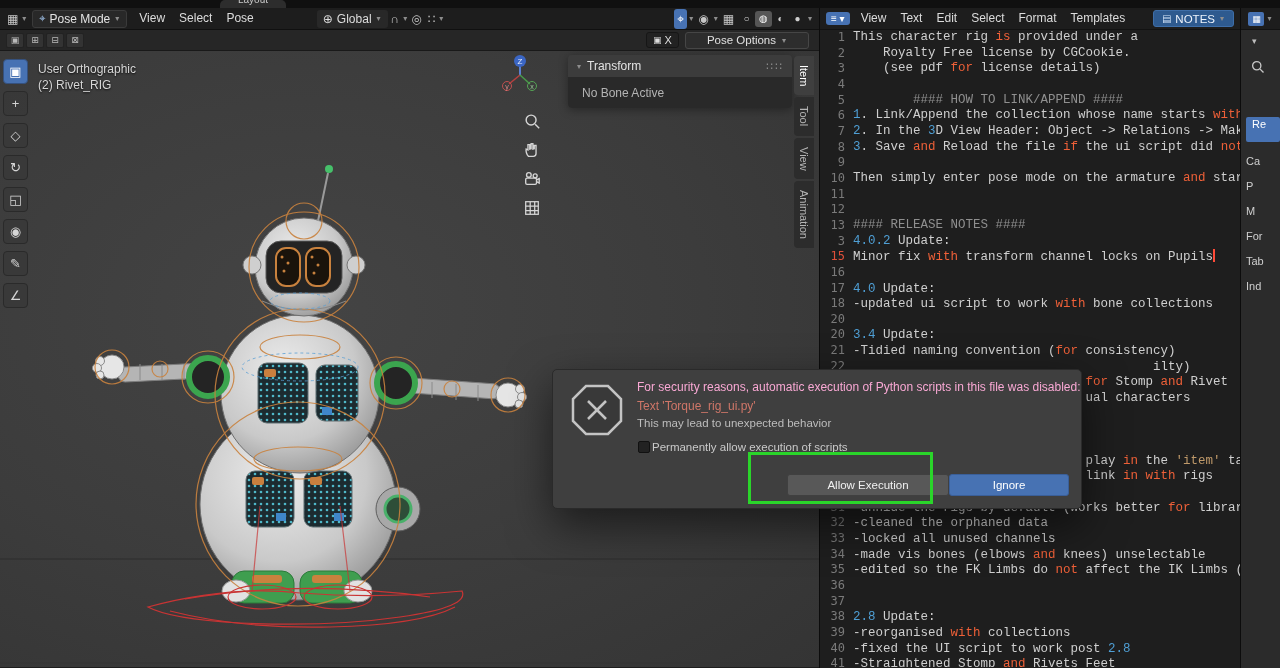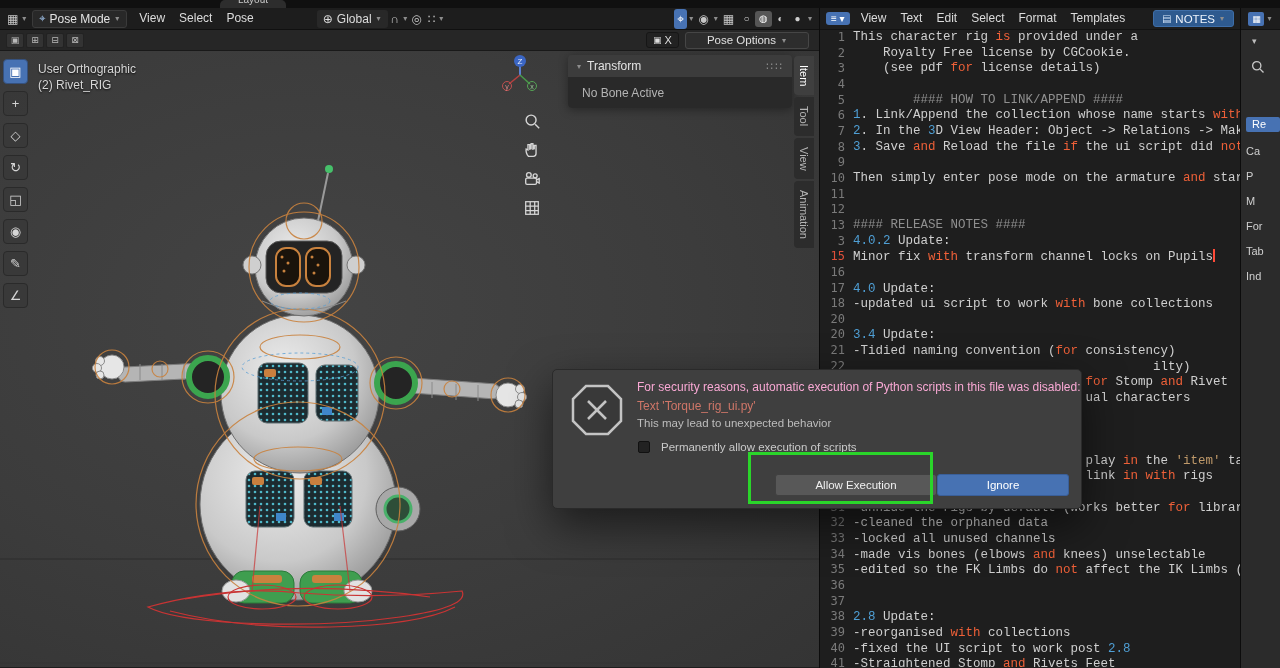--- a/index.html
+++ b/index.html
@@ -80,36 +80,36 @@
   .t-p{color:var(--c-p)} .t-k{color:var(--c-k)} .t-n{color:var(--c-n)} .t-c{color:var(--c-c)} .t-s{color:var(--c-s)}
   .caret{display:inline-block;width:2px;height:13px;background:#ff4b38;margin-bottom:-2px}
 
   
   .rp-hdr{height:22px;background:#1d1d1d;border-bottom:1px solid #121212;display:flex;align-items:center;justify-content:center;gap:2px}
   .rp-icon-blue{width:16px;height:14px;background:var(--accent);border-radius:2px;color:#fff;font-size:9px;
                 display:flex;align-items:center;justify-content:center}
   .rp-body{display:flex;flex-direction:column;align-items:flex-start;padding:6px 0 0 5px;gap:13px;color:#c6c6c6;overflow:hidden}
   .rp-chev{font-size:9px;color:#bdbdbd;padding-left:6px}
   .frag{font-size:11px;color:#cfcfcf;white-space:nowrap}
-  .frag.blue{background:var(--accent);color:#fff;border-radius:2px;padding:1px 14px 2px 6px;margin-top:26px}
+  .frag.blue{background:var(--accent);color:#fff;border-radius:2px;padding:1px 14px 12px 6px;margin-top:26px}
 
   
   #dialog{position:absolute;left:552px;top:369px;width:530px;height:140px;background:#3f3f3f;border:1px solid #2a2a2a;
           border-radius:5px;box-shadow:0 16px 44px rgba(0,0,0,.55);z-index:40}
   .dlg-icon{position:absolute;left:16px;top:12px}
   .dlg-msg{position:absolute;left:84px;top:10px;font-size:12px;color:#f9a8d4;white-space:nowrap}
   .dlg-script{position:absolute;left:84px;top:29px;font-size:12px;color:#cf7668}
   .dlg-warn{position:absolute;left:84px;top:47px;font-size:11.5px;color:#bdbdbd}
-  .dlg-check{position:absolute;left:85px;top:71px;display:flex;align-items:center;gap:11px}
+  .dlg-check{position:absolute;left:85px;top:71px;display:flex;align-items:center;gap:2px}
   .cb{width:12px;height:12px;background:#222;border:1px solid #111;border-radius:2px}
   .cb-label{font-size:11.5px;color:#c9c9c9}
   .dlg-buttons{position:absolute;right:12px;top:104px;display:flex;}
   .btn{height:22px;display:flex;align-items:center;justify-content:center;border-radius:3px;font-size:11.5px}
   .btn-allow{width:162px;background:#585858;border:1px solid #404040;color:#f0f0f0}
-  .btn-ignore{width:132px;background:var(--accent);border:1px solid #3a5f99;color:#fff}
+  .btn-ignore{width:120px;background:var(--accent);border:1px solid #3a5f99;color:#fff}
 
   
   #annotation{position:absolute;left:748px;top:452px;width:185px;height:52px;border:3px solid var(--annot);z-index:60;pointer-events:none}
 </style>
 </head>
 <body>
 
 <div id="app">
 
   <div id="topstrip">

